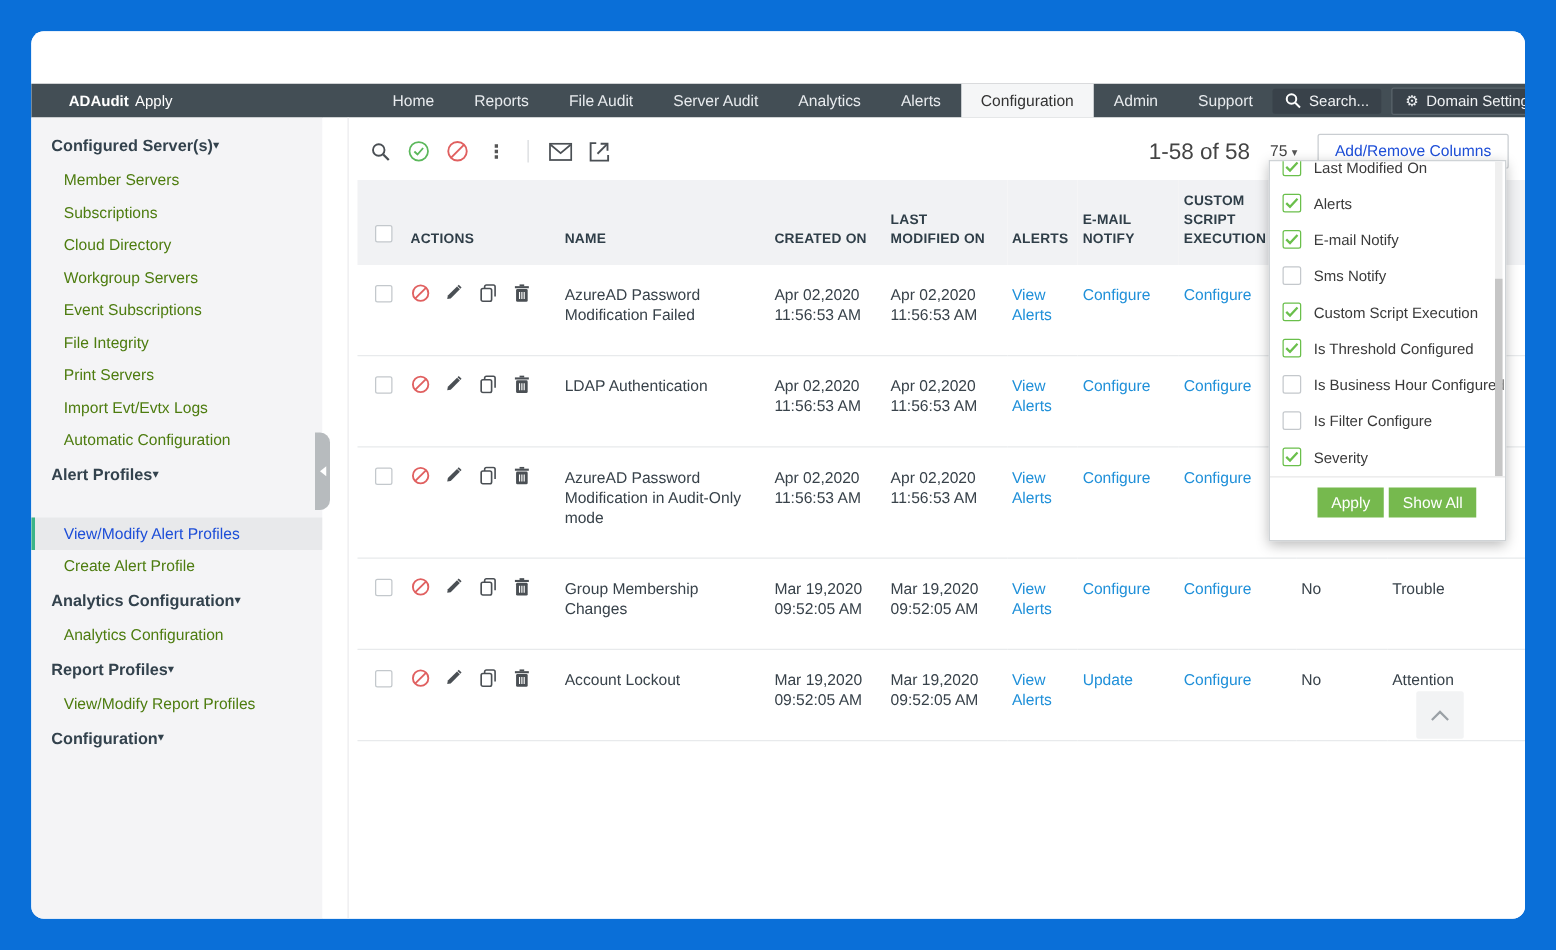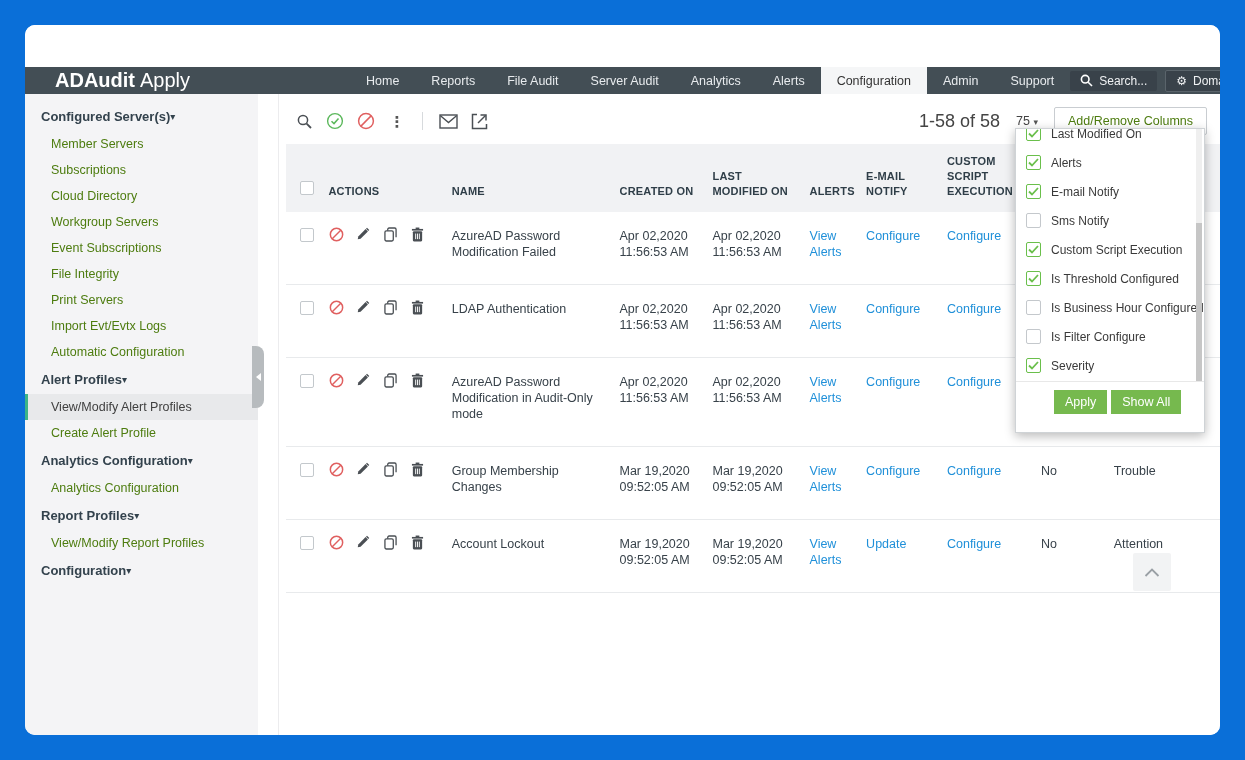--- a/index.html
+++ b/index.html
@@ -8,52 +8,52 @@
     --selected-accent:#3cb488; --danger-red:#d9534f; --success-green:#5cb85c;
     --header-bg:#f1f2f4; --row-border:#e8eaec; --sidebar-bg:#f4f4f6;
   }
   *{margin:0;padding:0;box-sizing:border-box;}
   html,body{width:1245px;height:760px;overflow:hidden;}
   body{background:var(--frame-blue);font-family:"Liberation Sans","DejaVu Sans",sans-serif;}
   .window{position:absolute;left:25px;top:25px;width:1195px;height:710px;background:#fff;border-radius:10px;overflow:hidden;}
   .top-strip{height:42px;background:#fff;}
   
   .navbar{height:27px;background:var(--navbar);display:flex;align-items:stretch;color:#fff;}
-  .brand{display:flex;align-items:center;padding:0 30px 0 30px;font-size:20px;white-space:nowrap;}
+  .brand{display:flex;align-items:center;padding:0 30px 0 30px;font-size:12px;white-space:nowrap;}
   .brand b{font-weight:700;}
   .brand span.light{font-weight:300;margin-left:5px;}
   .nav-tabs{display:flex;align-items:stretch;margin-left:130px;}
   .nav-tab{display:flex;align-items:center;padding:0 16px;font-size:12.5px;color:#e8ebee;cursor:pointer;white-space:nowrap;}
   .nav-tab.active{background:#f5f6f7;color:#333;}
   .nav-right{margin-left:auto;display:flex;align-items:center;gap:8px;padding-right:14px;}
   .nav-btn{display:flex;align-items:center;gap:6px;background:var(--navbar-darker);border-radius:2px;padding:3px 10px;font-size:12px;color:#f0f2f4;cursor:pointer;white-space:nowrap;}
   .nav-btn.bordered{border:1px solid #5a646b;}
   .gear{font-size:12px;line-height:1;}
   
   .body-row{display:flex;height:641px;}
   .sidebar{width:233px;background:var(--sidebar-bg);position:relative;padding-top:8px;flex:none;}
   .sb-header{display:flex;align-items:center;padding:7px 16px;font-size:13px;font-weight:700;color:#33424d;cursor:pointer;}
   .sb-caret{font-size:10px;color:#33424d;}
   .sb-item{padding:6px 16px 6px 26px;font-size:12.5px;color:#4d7c0f;cursor:pointer;line-height:14px;}
-  .sb-item.selected{background:#e8e9eb;border-left:3px solid var(--selected-accent);padding-left:23px;color:#404040;}
+  .sb-item.selected{background:#e8e9eb;border-left:3px solid var(--selected-accent);padding-left:23px;color:#1d4ed8;margin-top:20px;}
   .sb-handle{position:absolute;right:-6px;top:252px;width:12px;height:62px;background:#b7bbbe;border-radius:0 8px 8px 0;cursor:pointer;display:flex;align-items:center;justify-content:center;z-index:5;}
   .sb-handle .tri{width:0;height:0;border-top:4px solid transparent;border-bottom:4px solid transparent;border-right:5px solid #fff;}
   .main{flex:1;background:#fff;position:relative;}
   .content{margin-left:20px;border-left:1px solid #ececee;height:100%;position:relative;padding:12px 0 0 7px;}
   
   .toolbar{display:flex;align-items:center;height:30px;padding:0 14px 0 8px;}
   .tb-icons{display:flex;align-items:center;gap:11px;}
   .tb-icon{width:20px;height:20px;display:flex;align-items:center;justify-content:center;cursor:pointer;}
   .tb-sep{width:1px;height:18px;background:#d7dadd;margin:0 4px;}
   .kebab{font-size:15px;color:#555;font-weight:700;letter-spacing:0;line-height:1;}
   .tb-right{margin-left:auto;display:flex;align-items:center;gap:16px;}
   .pagination{font-size:18px;color:#444;}
   .page-size{font-size:12.5px;color:#444;cursor:pointer;white-space:nowrap;}
   .page-size .caret{font-size:9px;color:#555;}
-  .add-cols-btn{border:1px solid #c9cdd1;background:#fff;border-radius:2px;padding:6px 13px;font-size:12.5px;color:#4d7c0f;cursor:pointer;white-space:nowrap;}
+  .add-cols-btn{border:1px solid #c9cdd1;background:#fff;border-radius:2px;padding:6px 13px;font-size:12.5px;color:#1d4ed8;cursor:pointer;white-space:nowrap;}
   
   table.grid{border-collapse:collapse;width:935px;margin-top:8px;table-layout:fixed;}
   .grid th{background:var(--header-bg);font-size:11px;font-weight:700;color:#2f3e48;text-align:left;vertical-align:bottom;padding:10px 8px 13px 4px;letter-spacing:.2px;line-height:15px;}
   .grid th.cb-col, .grid td.cb-col{padding-left:14px;}
   .grid td{border-bottom:1px solid var(--row-border);font-size:12.5px;color:#38424a;vertical-align:top;padding:16px 8px 24px 4px;line-height:16px;}
   .checkbox{width:14px;height:14px;border:1px solid #c3c8cc;background:#fff;display:inline-block;border-radius:2px;cursor:pointer;}
   .row-actions{display:flex;align-items:center;gap:11px;margin-top:-2px;}
   .act{width:16px;height:16px;display:flex;align-items:center;justify-content:center;cursor:pointer;}
   a.cell-link{color:var(--link);text-decoration:none;cursor:pointer;}
   

